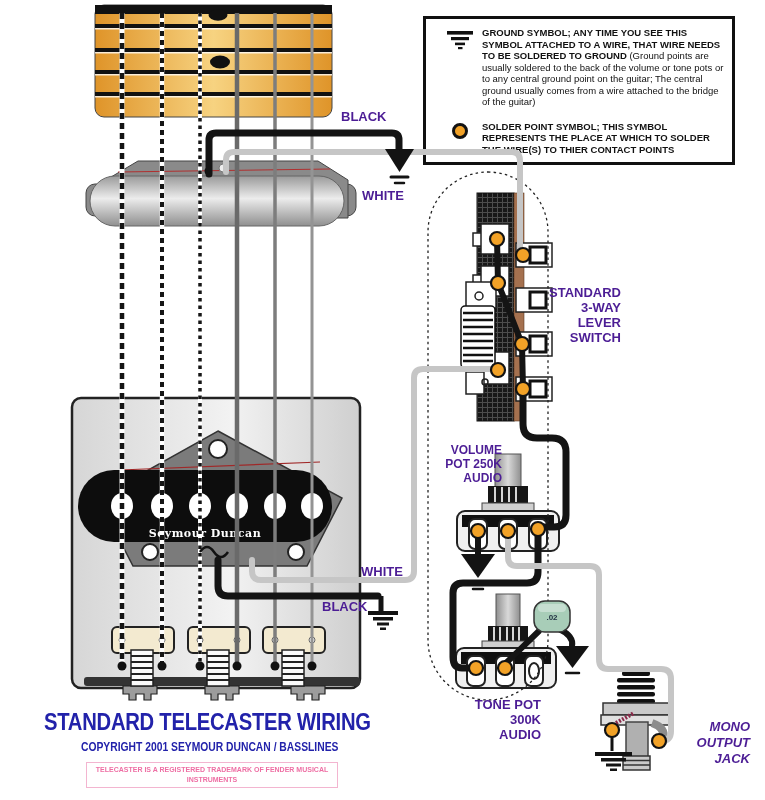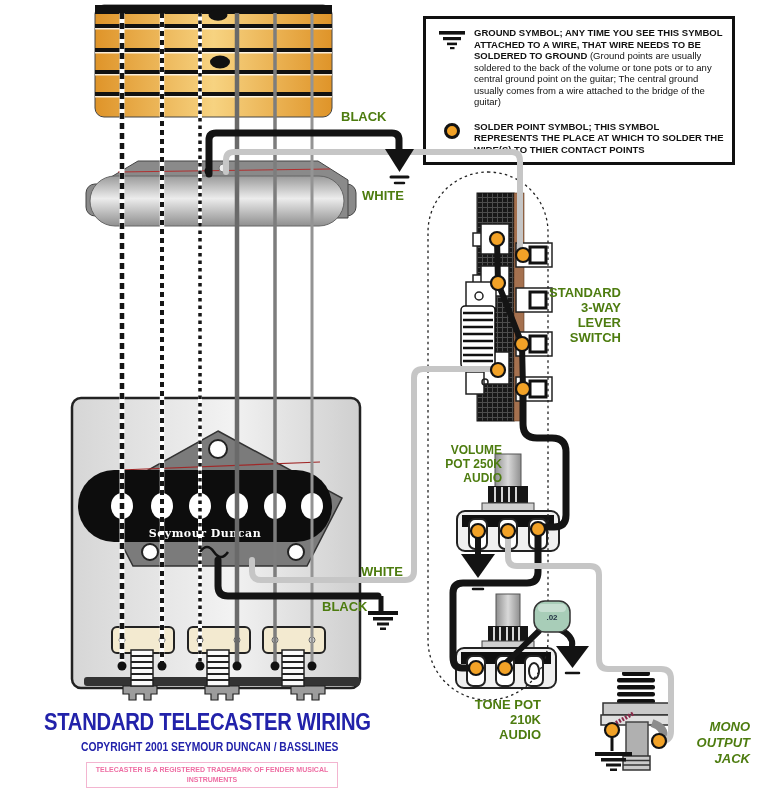--- a/index.html
+++ b/index.html
@@ -1,29 +1,29 @@
 <!DOCTYPE html>
 <html style="--solder-orange: #F2A227; --wire-white: #C6C6C6; --wire-black: #141414; --fretboard-gold: #EFA93F; --switch-brown: #A5714F; --capacitor-green: #A8CDB8; --title-navy: #2222AA; --trademark-pink: #EE6FA4;"><head>
 <meta charset="utf-8">
 <style>
   html,body{margin:0;padding:0;background:#fff;}
   #app{position:relative;width:765px;height:800px;background:#fff;overflow:hidden;
        font-family:"Liberation Sans",sans-serif;}
   #wiring-svg{position:absolute;left:0;top:0;z-index:2;}
   .legend{position:absolute;left:423px;top:16px;width:312px;box-sizing:border-box;
-          border:3px solid #101010;background:#fff;padding:8px 6px 7px 4px;z-index:1;}
+          border:3px solid #101010;background:#fff;padding:8px 6px 7px 12px;z-index:1;}
   .lrow{display:flex;align-items:flex-start;}
   .lrow + .lrow{margin-top:13px;}
   .licon{flex:0 0 44px;display:flex;justify-content:center;padding-top:2px;}
   .ltext{font-size:9.5px;line-height:11.5px;color:#111;}
   .ltext b{font-weight:bold;}
   .sp-dot{display:inline-block;width:10px;height:10px;border-radius:50%;
           background:var(--solder-orange,#F2A227);border:3px solid #131313;}
   .lbl{position:absolute;z-index:3;font-weight:bold;font-size:13px;line-height:15px;
-       color:#4d7c0f;white-space:pre-line;}
+       color:#4c1d95;white-space:pre-line;}
   .lbl.center{text-align:right;}
   .vol{font-size:12px;line-height:14px;}
   .jack-l{line-height:16px;font-style:italic;}
   .title{position:absolute;left:44px;top:709px;z-index:3;color:var(--title-navy,#2222AA);
          font-size:23px;font-weight:bold;letter-spacing:-0.3px;}
   .title span{display:inline-block;transform:scaleX(.88);transform-origin:left center;white-space:nowrap;}
   .copy{position:absolute;left:44px;top:740px;width:332px;text-align:center;z-index:3;
         color:var(--title-navy,#2424B0);font-size:12px;font-weight:bold;}
   .copy span{display:inline-block;transform:scaleX(.86);transform-origin:center;white-space:nowrap;}
   .tm{position:absolute;left:86px;top:762px;width:252px;box-sizing:border-box;z-index:3;
@@ -340,21 +340,21 @@
   <div class="lbl center" style="left:547px;top:285px;width:74px">STANDARD
 3-WAY
 LEVER
 SWITCH</div>
   <div class="lbl center vol" style="left:430px;top:443px;width:72px">VOLUME
 POT 250K
 AUDIO</div>
   <div class="lbl" style="left:361px;top:564px">WHITE</div>
   <div class="lbl" style="left:322px;top:599px">BLACK</div>
   <div class="lbl center" style="left:465px;top:697px;width:76px">TONE POT
-210K
+300K
 AUDIO</div>
   <div class="lbl center jack-l" style="left:666px;top:719px;width:84px">MONO
 OUTPUT
 JACK</div>
 
   <div class="title"><span>STANDARD TELECASTER WIRING</span></div>
   <div class="copy"><span>COPYRIGHT 2001 SEYMOUR DUNCAN / BASSLINES</span></div>
   <div class="tm">TELECASTER IS A REGISTERED TRADEMARK OF FENDER MUSICAL
 INSTRUMENTS</div>
 

